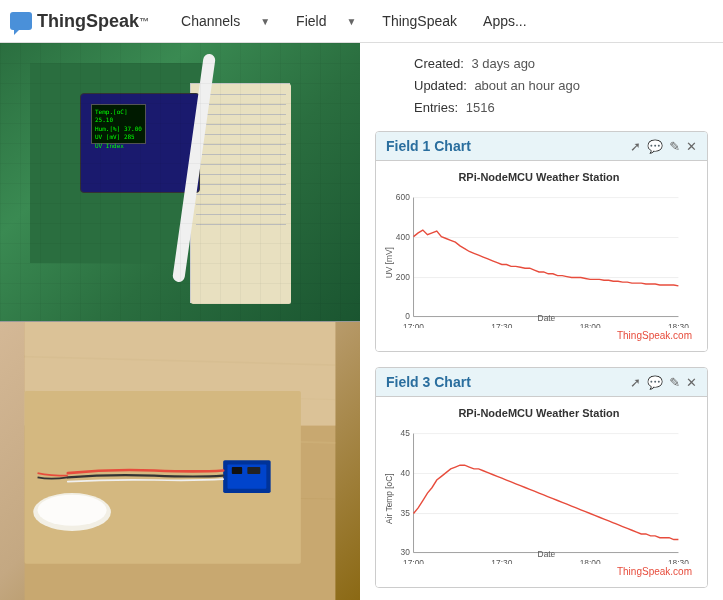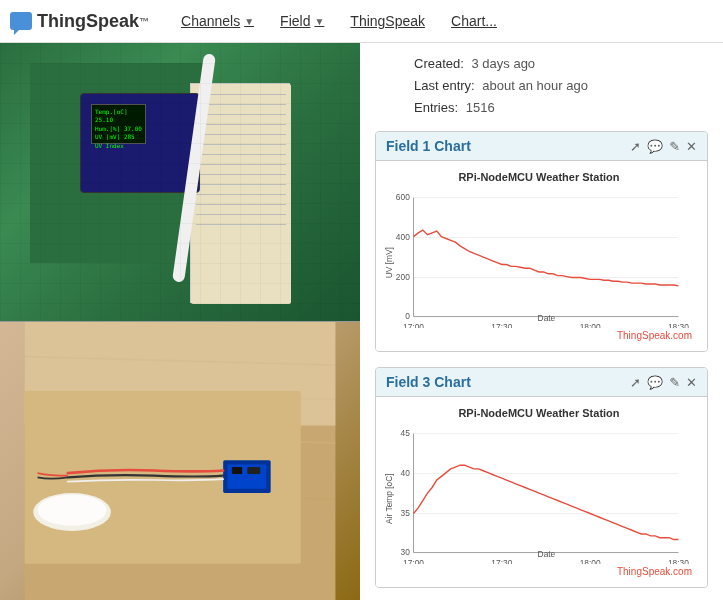--- a/index.html
+++ b/index.html
@@ -56,22 +56,21 @@
       gap: 2px;
     }
     .nav-item {
       padding: 6px 12px;
       font-size: 14px;
       color: #333;
       cursor: pointer;
       border-radius: 3px;
       display: flex;
       align-items: center;
-      gap: 4px;
-      text-decoration: underline;
+      gap: 20px;
     }
     .nav-item.active { color: #333; }
     .nav-item .arrow { font-size: 10px; color: #666; }
 
     
     .main-content {
       display: flex;
       flex: 1;
       overflow: hidden;
     }
@@ -235,21 +234,21 @@
       <span class="arrow">▼</span>
     </div>
     <div class="nav-item">
       <span>Field</span>
       <span class="arrow">▼</span>
     </div>
     <div class="nav-item">
       <span>ThingSpeak</span>
     </div>
     <div class="nav-item">
-      <span>Chart...</span>
+      <span>Apps...</span>
     </div>
   </div>
 </div>
 
 <div class="main-content">
 
   <div class="left-panel">
     <div class="photo-top">
 
       <div class="board-sim">
@@ -330,21 +329,21 @@
   </div>
 
   <div class="right-panel">
 
     <div class="channel-info">
       <div class="info-row">
         <span class="info-label">Created:</span>
         <span class="info-value">3 days ago</span>
       </div>
       <div class="info-row">
-        <span class="info-label">Last entry:</span>
+        <span class="info-label">Updated:</span>
         <span class="info-value">about an hour ago</span>
       </div>
       <div class="info-row">
         <span class="info-label">Entries:</span>
         <span class="info-value">1516</span>
       </div>
     </div>
 
     <div class="chart-card">
       <div class="chart-header">

